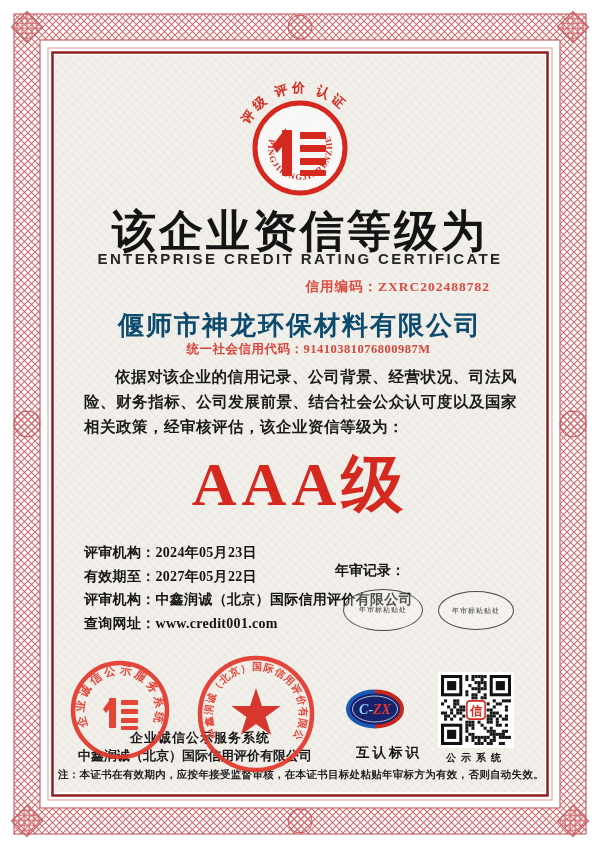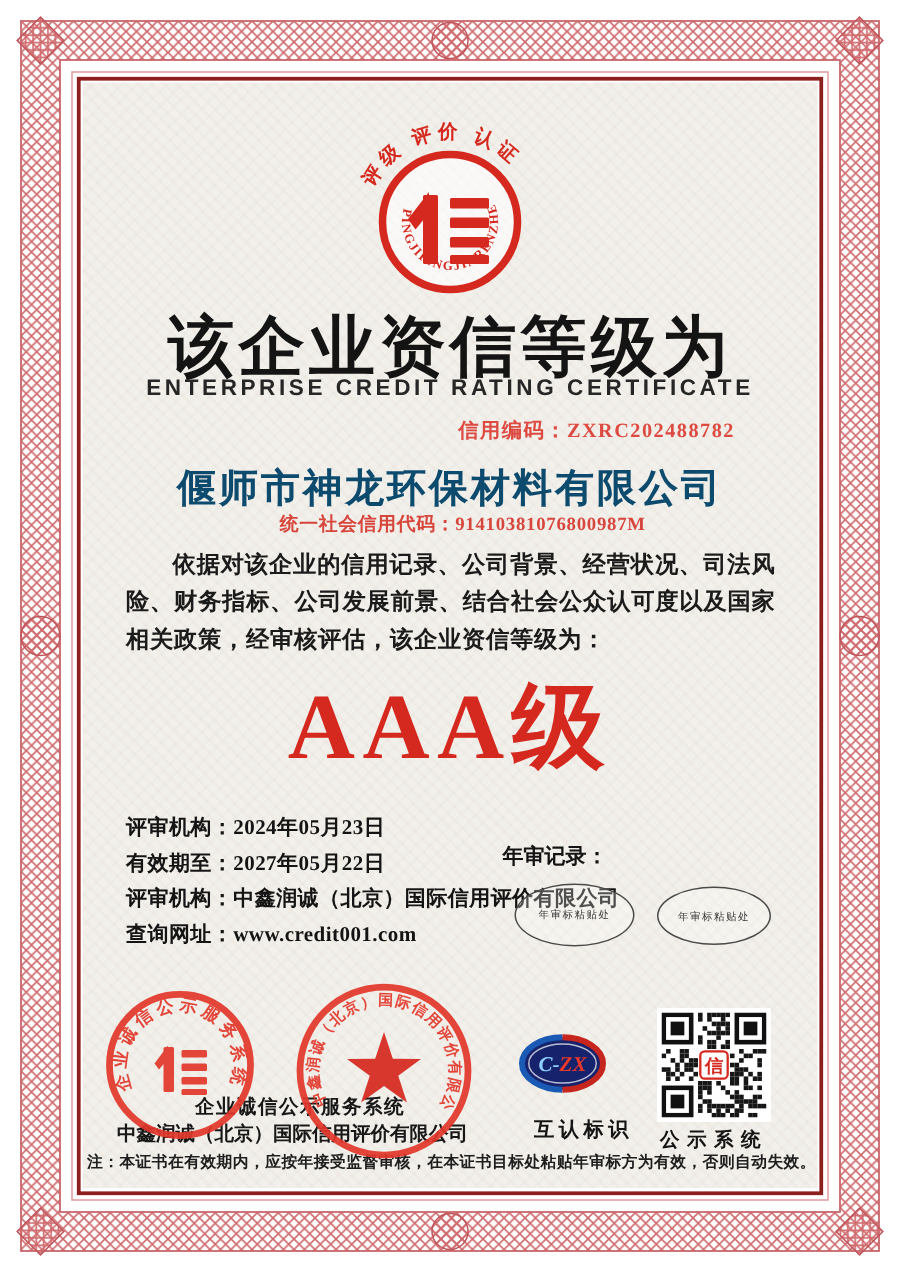--- a/index.html
+++ b/index.html
@@ -29,21 +29,21 @@
   .sticker{border:1.5px solid #4a4a4a;border-radius:50%;display:flex;align-items:center;justify-content:center;
            font-size:7px;color:#3a3a3a;letter-spacing:1px;background:rgba(255,255,255,0.25);text-align:right;}
   .sticker1{left:343px;top:589px;width:78px;height:40px;}
   .sticker2{left:438px;top:591px;width:74px;height:37px;}
 
   .caption1{left:95px;top:729px;width:210px;text-align:center;font-size:13px;font-weight:800;color:#181818;letter-spacing:1px;}
   .caption2{left:40px;top:747px;width:310px;text-align:center;font-size:13px;font-weight:800;color:#181818;}
   .seal{opacity:0.92;z-index:4;}
   .mutual-label{left:330px;top:744px;width:92px;text-align:right;font-size:13.5px;font-weight:800;color:#141414;letter-spacing:3px;}
   .qr-box{left:438px;top:672px;width:76px;height:76px;background:#ffffff;padding:3px;box-sizing:border-box;}
-  .qr-label{left:428px;top:751px;width:96px;text-align:center;font-size:13px;font-weight:800;color:#141414;letter-spacing:5px;}
+  .qr-label{left:428px;top:751px;width:96px;text-align:center;font-size:10px;font-weight:800;color:#141414;letter-spacing:5px;}
   .note{top:768px;left:58px;right:58px;text-align:center;font-size:10.5px;font-weight:700;color:#1e1e1e;
         letter-spacing:0.3px;white-space:nowrap;}
   text{font-family:"Liberation Serif","DejaVu Serif",serif;}
 </style>
 </head>
 <body>
 
 <div class="cert">
 
   <div class="interior"></div>

